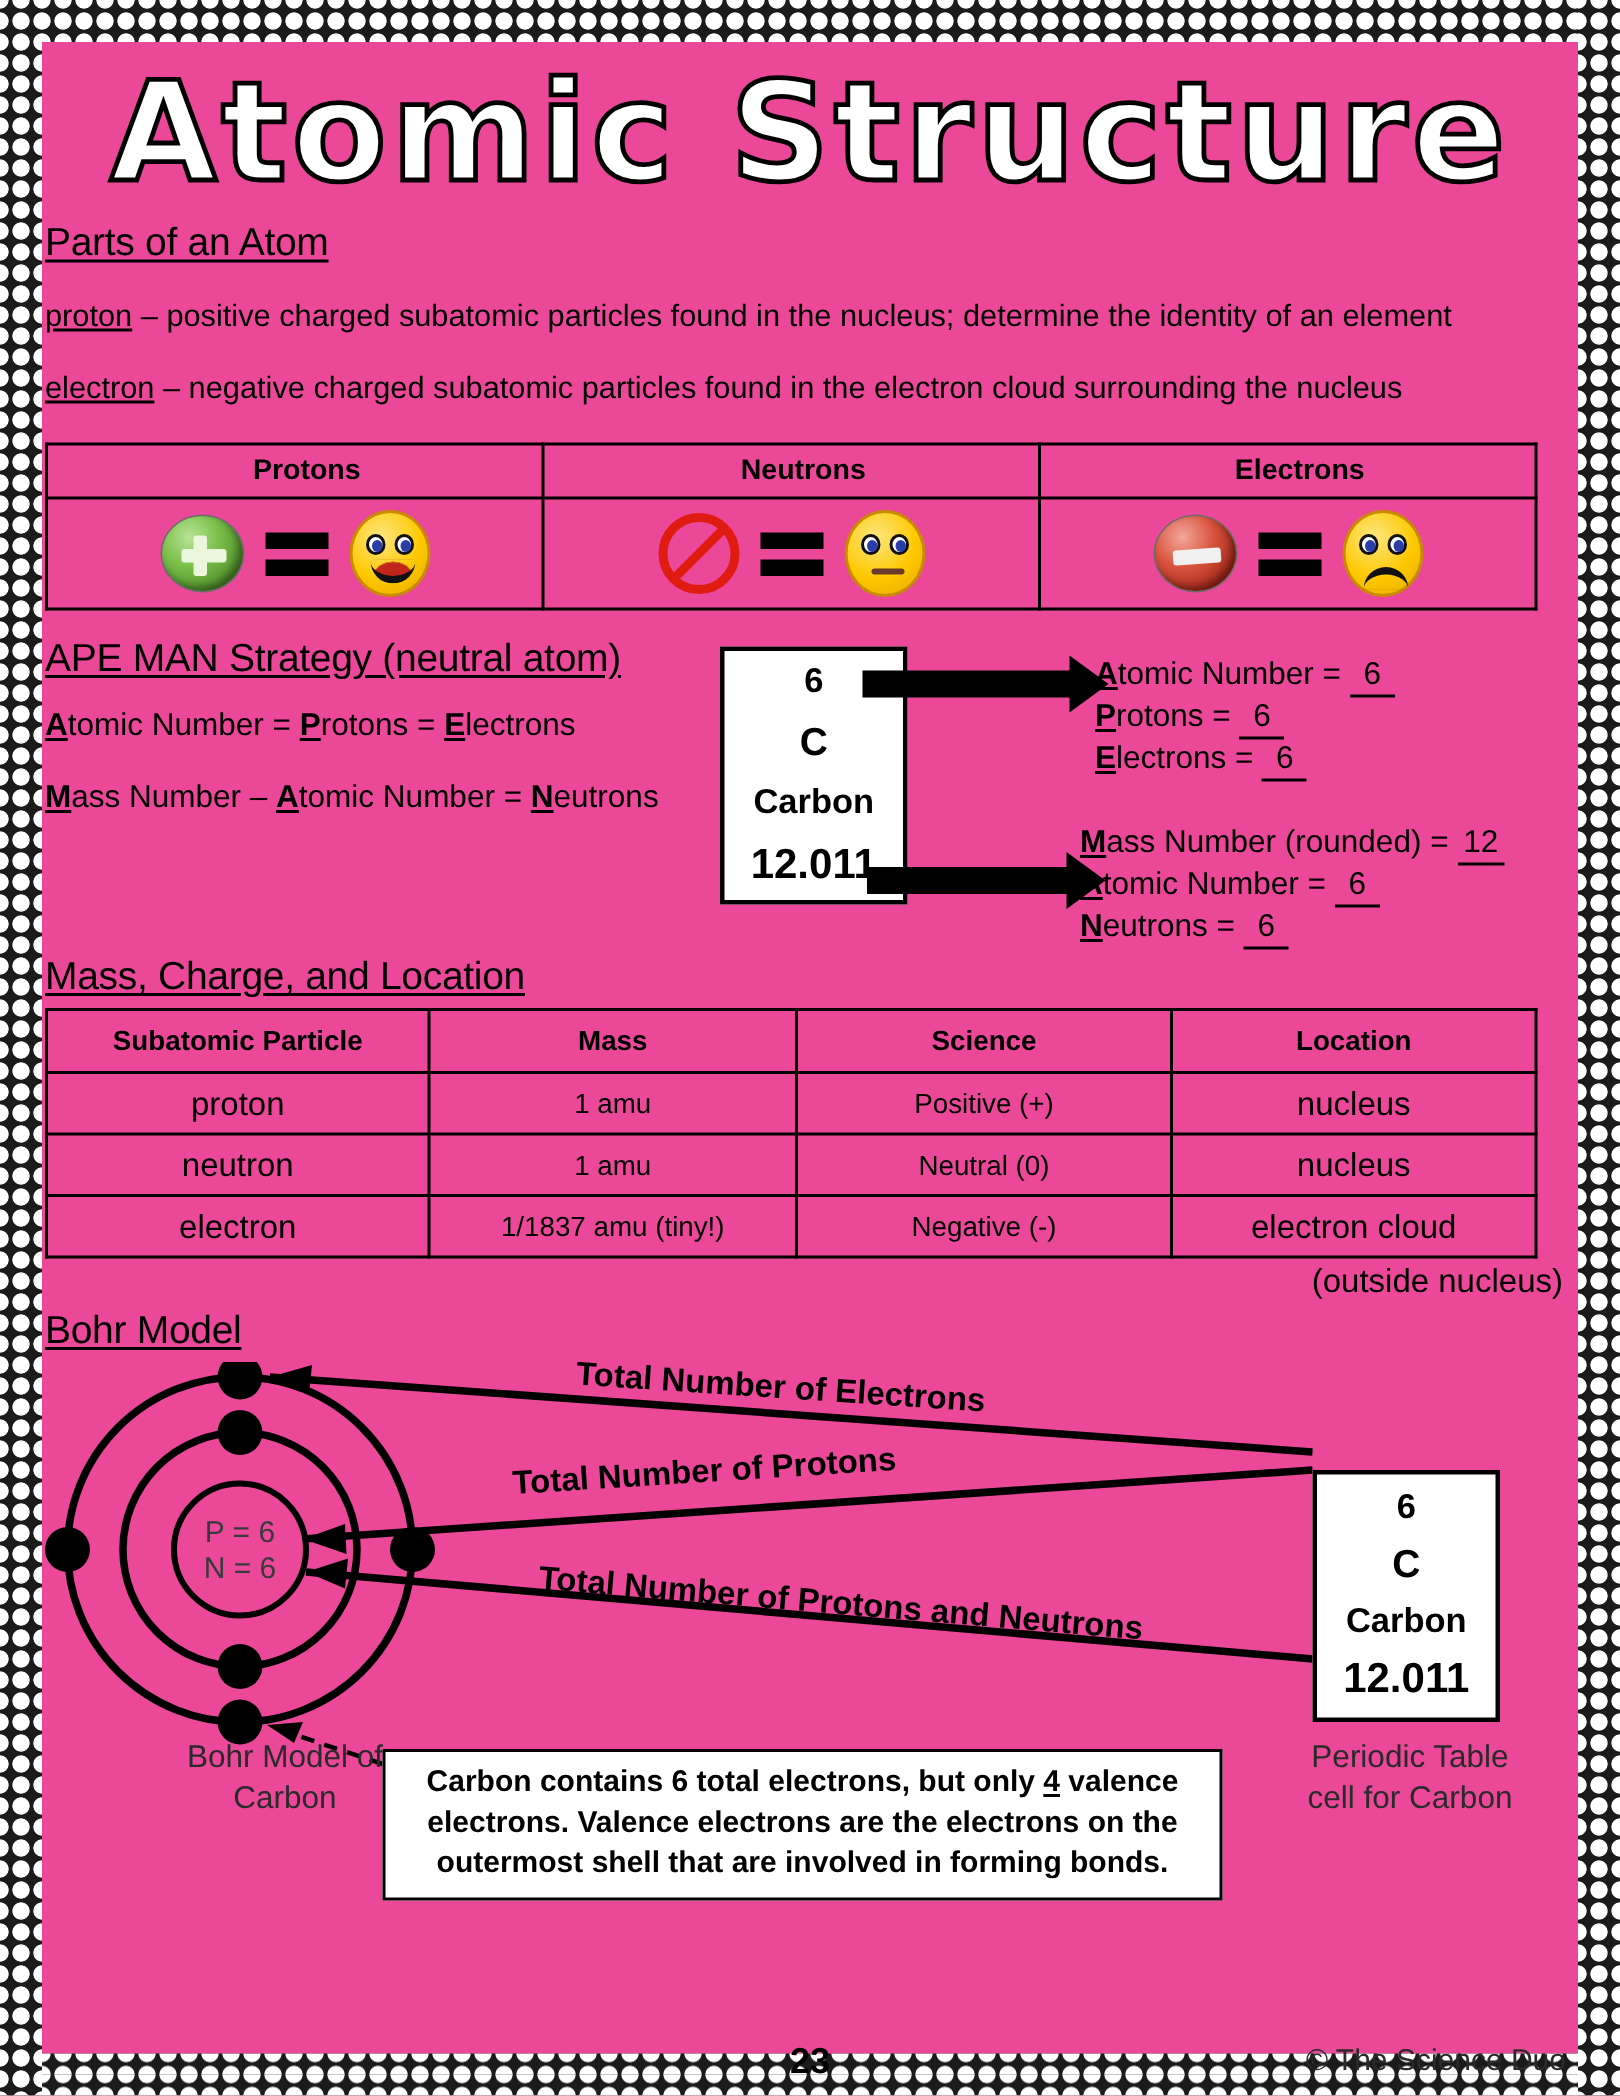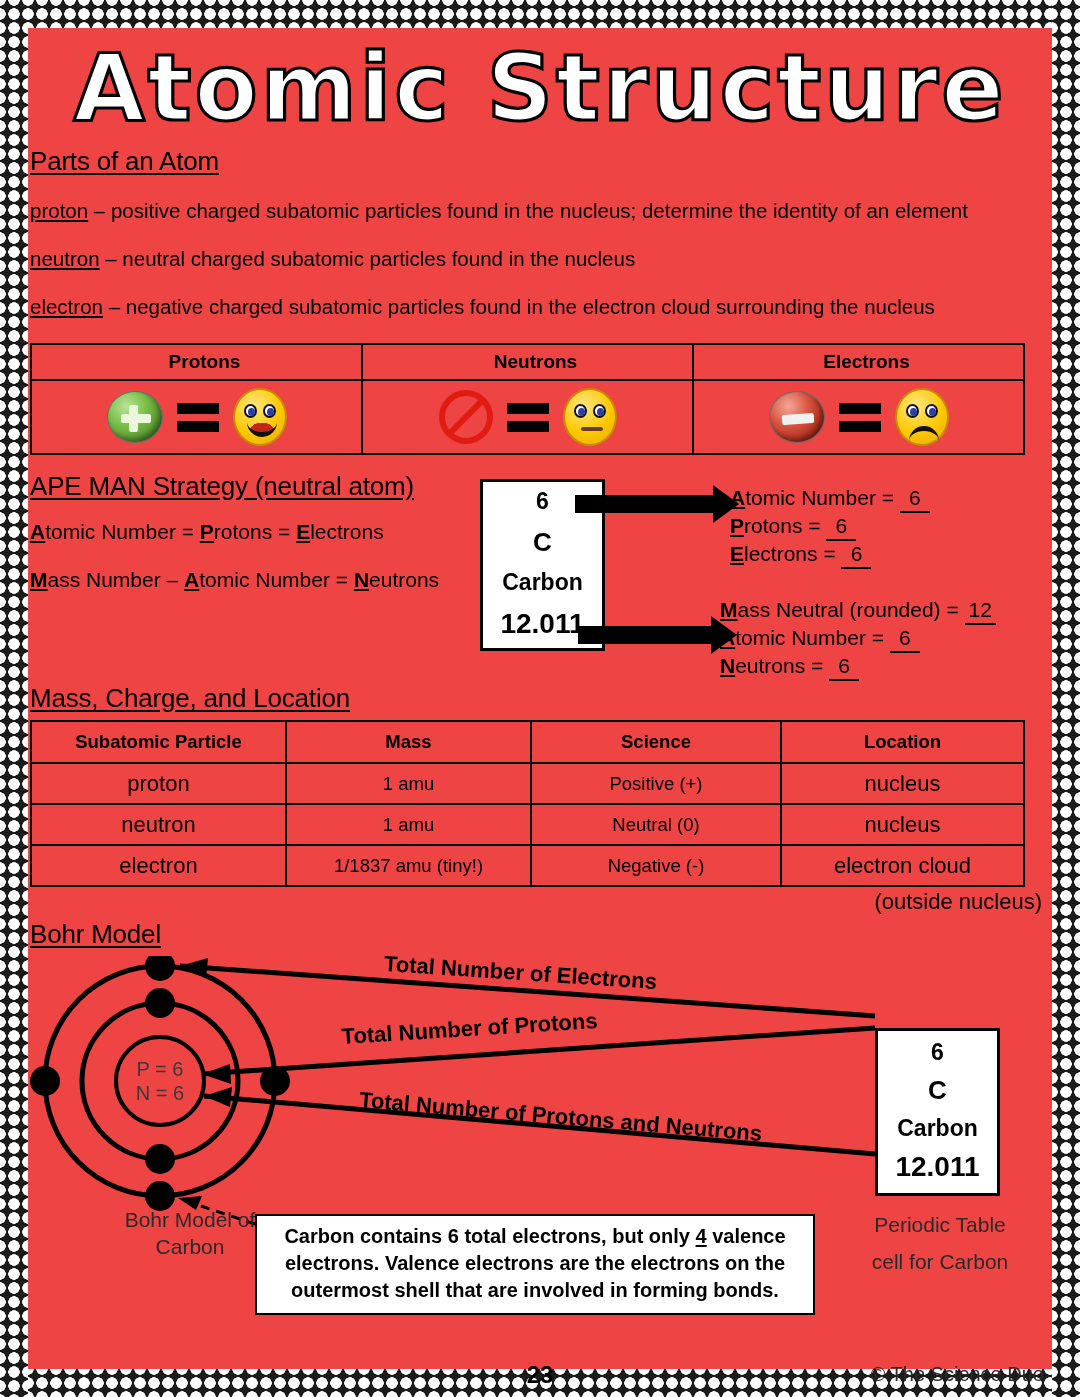--- a/index.html
+++ b/index.html
@@ -5,21 +5,21 @@
   * { box-sizing: border-box; margin: 0; padding: 0; }
   html, body {
     width: 1080px; height: 1397px;
     background: #ffffff;
     font-family: "Liberation Sans", sans-serif;
     color: #000;
     overflow: hidden;
   }
 
   
-  .page { position: relative; width: 1080px; height: 1397px; background:#ef4444; }
+  .page { position: relative; width: 1080px; height: 1397px; background:#ec4899; }
 
   .border-band {
     position: absolute;
     background-color: #1b1b1b;
     background-image:
       radial-gradient(circle at 0% 0%,   #fff 5.5px, transparent 6px),
       radial-gradient(circle at 100% 0%, #fff 5.5px, transparent 6px),
       radial-gradient(circle at 0% 100%, #fff 5.5px, transparent 6px),
       radial-gradient(circle at 100% 100%,#fff 5.5px, transparent 6px);
     background-size: 14px 14px;
@@ -150,21 +150,21 @@
   .cell-sm { font-size:18.5px; }
   .outside-note { text-align:right; font-size:22px; padding-right:8px; margin-top:2px; }
 
   
   .bohr-area { position:relative; height:330px; margin-top:6px; }
   .bohr-svg { position:absolute; left:0; top:0; }
   .bohr-cap { position:absolute; left:60px; top:250px; width:200px; text-align:center;
               font-size:21px; line-height:27px; color:#2a2a2a; }
   .cell-big { left:845px; top:72px; width:125px; height:168px; padding:8px 0 10px; }
   .pt-cap { position:absolute; left:830px; top:250px; width:160px; text-align:center;
-            font-size:21px; line-height:37px; color:#2a2a2a; }
+            font-size:21px; line-height:27px; color:#2a2a2a; }
 
   .callout {
     position:absolute; left:225px; top:258px; width:560px;
     border:2px solid #000; background:#fff; padding:7px 12px 9px;
     font-size:20px; font-weight:bold; line-height:27px; text-align:center;
   }
 
   .footer { position:absolute; left:0; bottom:6px; width:1020px; }
   .pagenum { position:absolute; left:0; right:0; text-align:center; font-size:24px; font-weight:bold; }
   .copy { position:absolute; right:6px; top:2px; font-size:20px; color:#2a2a2a; }
@@ -186,24 +186,20 @@
         <text id="title-text" x="475" y="86" text-anchor="middle" font-family="'DejaVu Sans', sans-serif" font-size="92" font-weight="bold" fill="#ffffff" stroke="#000000" stroke-width="3.2" letter-spacing="3">Atomic Structure</text>
       </svg>
     </div>
 
     <div class="h2">Parts of an Atom</div>
 
     <div class="defs">
       <div class="def-line">
         <span class="def-term">proton</span>
         <span>– positive charged subatomic particles found in the nucleus; determine the identity of an element</span>
-      </div>
-      <div class="def-line">
-        <span class="def-term">neutron</span>
-        <span>– neutral charged subatomic particles found in the nucleus</span>
       </div>
       <div class="def-line">
         <span class="def-term">electron</span>
         <span>– negative charged subatomic particles found in the electron cloud surrounding the nucleus</span>
       </div>
     </div>
 
     <table class="ptable">
       <tbody>
           <tr>
@@ -288,21 +284,21 @@
         <div>
           <b class="ul">P</b><span>rotons = </span><span class="blank">6</span>
         </div>
         <div>
           <b class="ul">E</b><span>lectrons = </span><span class="blank">6</span>
         </div>
       </div>
 
       <div class="ape-ans" style="left:690px; top:126px;">
         <div>
-          <b class="ul">M</b><span>ass Neutral (rounded) = </span><span class="blank">12</span>
+          <b class="ul">M</b><span>ass Number (rounded) = </span><span class="blank">12</span>
         </div>
         <div>
           <b class="ul">A</b><span>tomic Number = </span><span class="blank">6</span>
         </div>
         <div>
           <b class="ul">N</b><span>eutrons = </span><span class="blank">6</span>
         </div>
       </div>
     </div>
 

